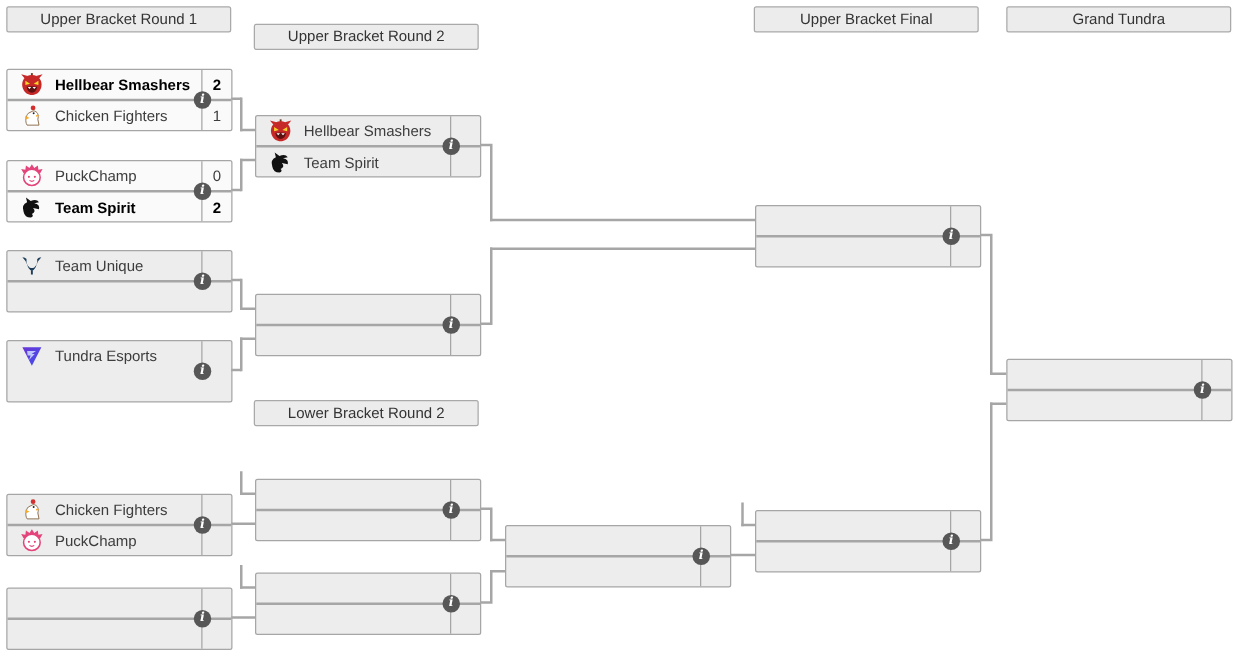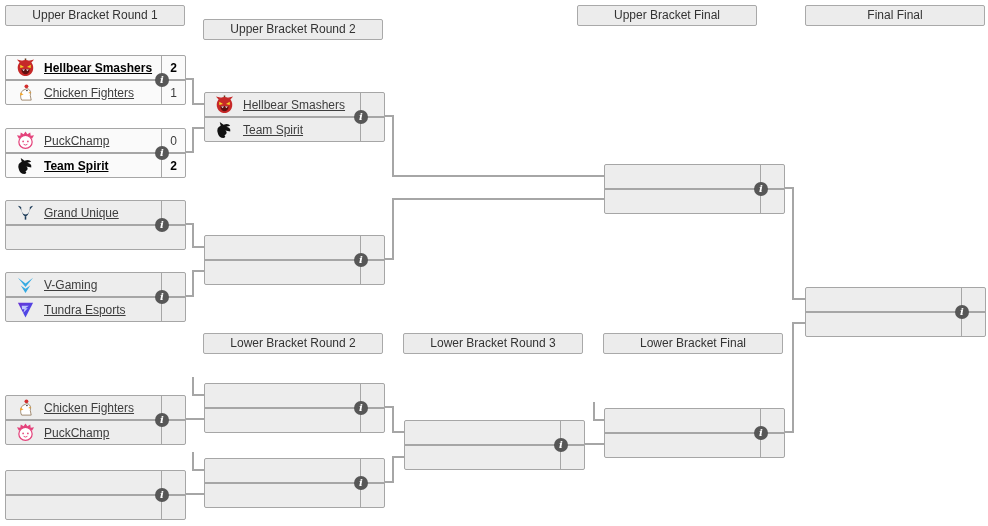--- a/index.html
+++ b/index.html
@@ -11,45 +11,43 @@
        font-size:12px;color:#333;text-align:center;line-height:19px;
        white-space:nowrap;overflow:hidden;}
 
   .match{position:absolute;box-sizing:border-box;width:181px;height:50px;
          border:1px solid #a6a6a6;border-radius:2px;background:#fafafa;}
   .match.pending{background:#ededed;}
   .row{height:23px;display:flex;align-items:center;position:relative;}
   .row.top{border-bottom:2px solid #a6a6a6;}
   .logo{width:19px;height:19px;margin:0 9px 0 10px;flex:none;display:flex;align-items:center;justify-content:center;}
   .logo svg{display:block;}
-  .name{flex:1;font-size:12px;color:#3d3d3d;white-space:nowrap;overflow:hidden;text-decoration:underline;}
+  .name{flex:1;font-size:12px;color:#3d3d3d;white-space:nowrap;overflow:hidden;}
   .name:first-child{margin-left:10px;}
   .name.winner{font-weight:700;color:#000;}
   .score{width:23px;align-self:stretch;border-left:1px solid #a6a6a6;flex:none;
          display:flex;align-items:center;justify-content:center;
          font-size:12px;color:#3d3d3d;}
   .score.winner{font-weight:700;color:#000;}
   .info{position:absolute;top:50%;right:23px;transform:translate(50%,-50%);
         width:14px;height:14px;border-radius:50%;background:#575757;color:#fff;
         font-family:"DejaVu Serif",serif;font-style:italic;font-weight:700;
         font-size:10px;line-height:14px;text-align:center;z-index:3;cursor:pointer;}
   .line{position:absolute;background:#a6a6a6;z-index:1;}
 </style>
 </head>
 <body>
 
 <div class="bracket">
 
   <div class="hdr" style="left:5px;top:5px">Upper Bracket Round 1</div>
   <div class="hdr" style="left:203px;top:19px">Upper Bracket Round 2</div>
-  <div class="hdr" style="left:577px;top:5px">Upper Bracket Final</div>
-  <div class="hdr" style="left:805px;top:5px">Final Final</div>
-  <div class="hdr" style="left:203px;top:333px">Lower Bracket Round 2</div>
-  <div class="hdr" style="left:403px;top:333px">Lower Bracket Round 3</div>
-  <div class="hdr" style="left:603px;top:333px">Lower Bracket Final</div>
+  <div class="hdr" style="left:603px;top:5px">Upper Bracket Final</div>
+  <div class="hdr" style="left:805px;top:5px">Grand Tundra</div>
+  <div class="hdr" style="left:203px;top:320px">Lower Bracket Round 2</div>
 
   <div class="match" style="left:5px;top:55px">
     <div class="row top">
       <span class="logo">
         <svg width="19" height="19" viewBox="0 0 20 20">
             <path d="M4 5 L1 1.5 L6.5 3 Z" fill="#c62828"></path>
             <path d="M16 5 L19 1.5 L13.5 3 Z" fill="#c62828"></path>
             <rect x="9.2" y="0.5" width="1.6" height="3" fill="#6d3b1e"></rect>
             <path d="M10 2 C16 2 19 7 18 12 C17 17 13 19 10 19 C7 19 3 17 2 12 C1 7 4 2 10 2 Z" fill="#c62828"></path>
             <path d="M4.5 7 L8.5 9.5 L4.5 10.5 Z" fill="#f5d327"></path>
@@ -105,37 +103,27 @@
   </div>
 
   <div class="match pending" style="left:5px;top:200px">
     <div class="row top">
       <span class="logo">
         <svg width="19" height="19" viewBox="0 0 20 20">
             <path d="M2 3 Q5 6 6 9 Q7 13 10 14.5 Q13 13 14 9 Q15 6 18 3 Q15.5 3.2 14.5 4.5 Q15 9 12 11.5 Q10 12.5 8 11.5 Q5 9 5.5 4.5 Q4.5 3.2 2 3 Z" fill="#1d3c59"></path>
             <rect x="9.2" y="14" width="1.6" height="3.5" fill="#1d3c59"></rect>
           </svg>
       </span>
-      <span class="name">Grand Unique</span>
+      <span class="name">Team Unique</span>
       <span class="score"></span>
     </div>
     <span class="info">i</span>
   </div>
 
   <div class="match pending" style="left:5px;top:272px">
-    <div class="row top">
-      <span class="logo">
-        <svg width="19" height="19" viewBox="0 0 20 20">
-            <path d="M2 3 L10 9 L18 3 L10 12.5 Z" fill="#35aae2"></path>
-            <path d="M5 11 L10 14.5 L15 11 L10 19 Z" fill="#35aae2"></path>
-          </svg>
-      </span>
-      <span class="name">V-Gaming</span>
-      <span class="score"></span>
-    </div>
     <div class="row">
       <span class="logo">
         <svg width="19" height="19" viewBox="0 0 20 20">
             <defs>
               <linearGradient id="tundra-g" x1="0" y1="0" x2="1" y2="1">
                 <stop offset="0" stop-color="#6a35d4"></stop>
                 <stop offset="1" stop-color="#3f51f0"></stop>
               </linearGradient>
             </defs>
             <path d="M2 3 L18 3 L10 18.5 Z" fill="url(#tundra-g)"></path>

